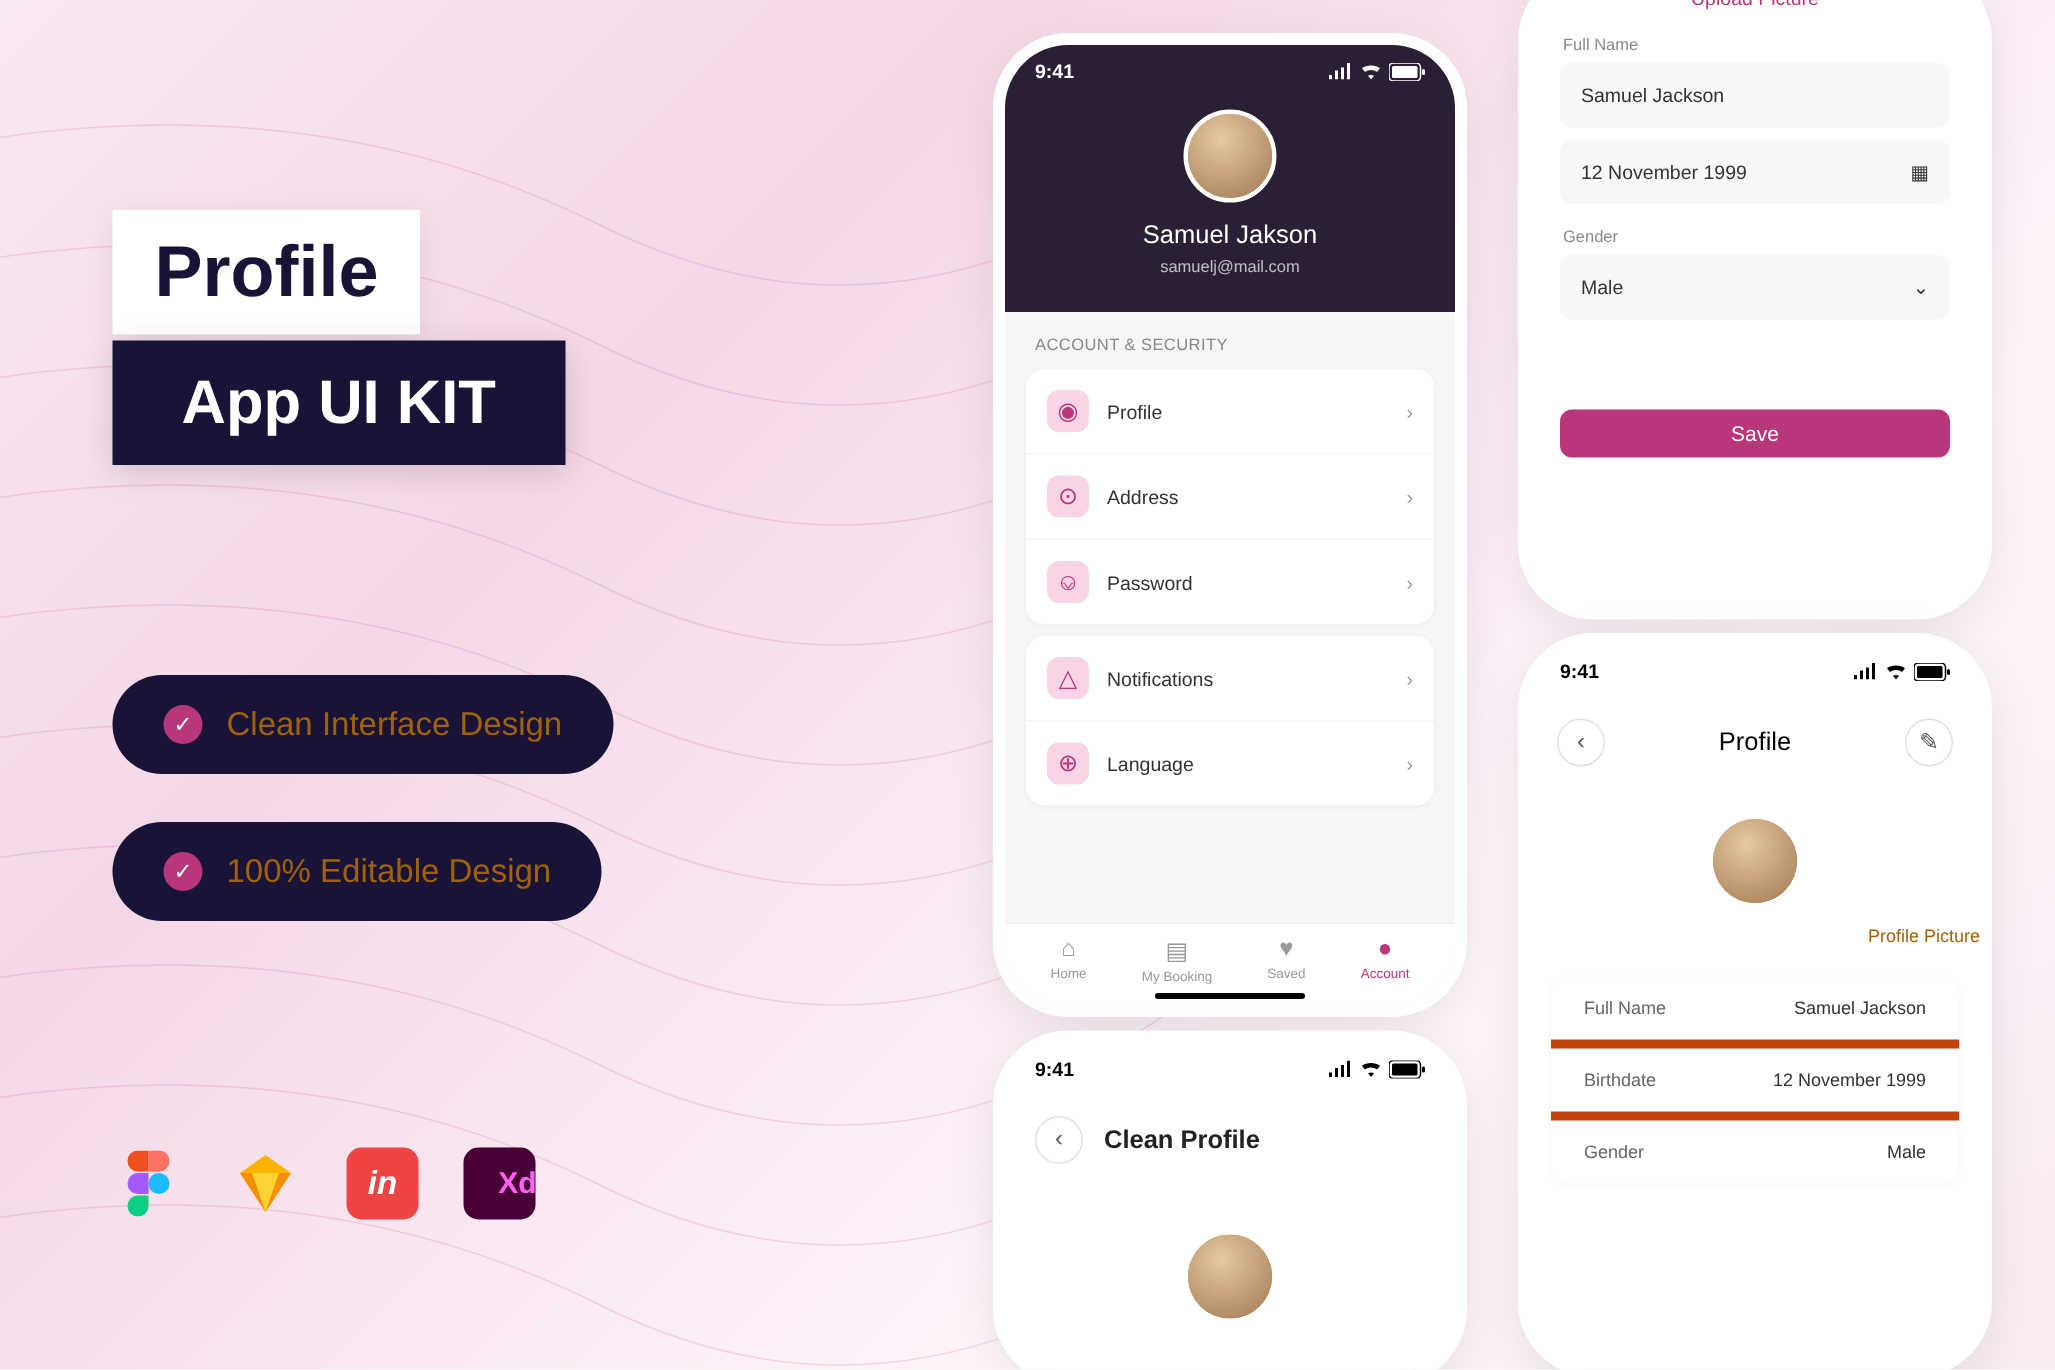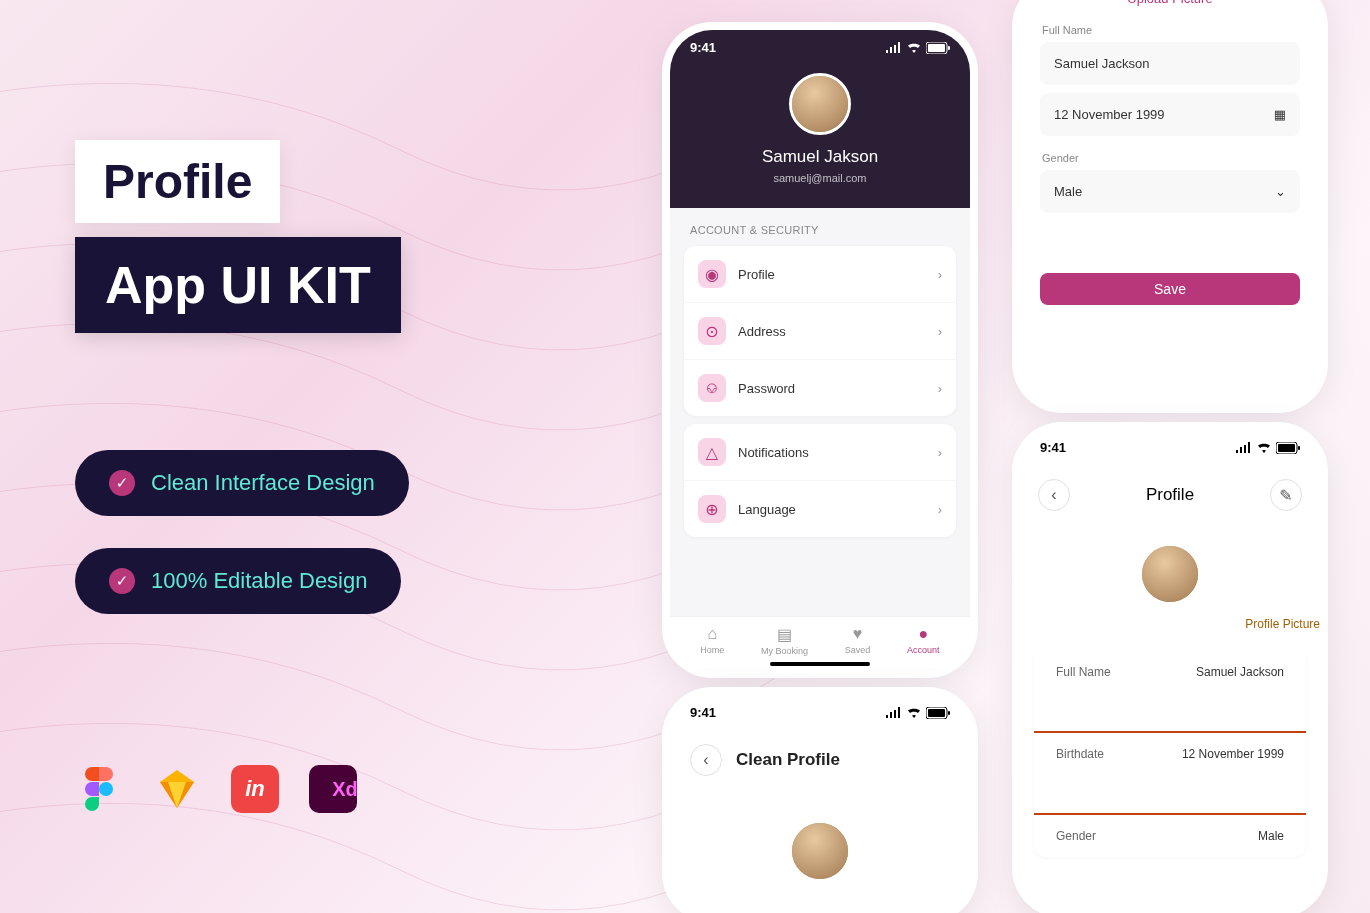--- a/index.html
+++ b/index.html
@@ -2,26 +2,26 @@
 <html><head>
 <meta charset="utf-8">
 <style>
 * { margin: 0; padding: 0; box-sizing: border-box; font-family: -apple-system, BlinkMacSystemFont, 'Segoe UI', sans-serif; }
 body { width: 1370px; height: 913px; background: linear-gradient(135deg, #f8e8f0 0%, #f5d8e8 30%, #fdf5fa 70%, #f8ebf2 100%); position: relative; overflow: hidden; }
 
 .topo-lines { position: absolute; inset: 0; opacity: 0.15; pointer-events: none; }
 
 .promo { position: absolute; left: 75px; top: 140px; }
 .promo-title1 { background: #fff; padding: 14px 28px; font-size: 48px; font-weight: 700; color: #1a1338; display: inline-block; box-shadow: 0 4px 20px rgba(0,0,0,0.08); }
-.promo-title2 { background: #1a1338; padding: 18px 30px; font-size: 52px; font-weight: 600; color: #fff; display: inline-block; margin-top: 14px; box-shadow: 0 4px 20px rgba(0,0,0,0.15); }
+.promo-title2 { background: #1a1338; padding: 18px 46px; font-size: 41px; font-weight: 600; color: #fff; display: inline-block; margin-top: 4px; box-shadow: 0 4px 20px rgba(0,0,0,0.15); }
 
 .pills { position: absolute; left: 75px; top: 450px; }
 .pill { background: #1a1338; border-radius: 40px; padding: 20px 34px; display: flex; align-items: center; gap: 16px; margin-bottom: 32px; width: fit-content; }
 .pill .check { width: 26px; height: 26px; border-radius: 50%; background: #b8367a; display: flex; align-items: center; justify-content: center; color: #fff; font-size: 15px; }
-.pill .txt { color: #5eead4; font-size: 22px; font-weight: 400; }
+.pill .txt { color: #a16207; font-size: 22px; font-weight: 400; }
 
 .tool-icons { position: absolute; left: 75px; bottom: 100px; display: flex; gap: 30px; align-items: center; }
 .tool { width: 48px; height: 48px; border-radius: 10px; display: flex; align-items: center; justify-content: center; }
 
 .phone { position: absolute; background: #fff; border-radius: 42px; box-shadow: 0 0 0 8px #fff, 0 8px 40px rgba(0,0,0,0.12); overflow: hidden; }
 .phone1 { left: 670px; top: 30px; width: 300px; height: 640px; }
 .phone2 { left: 670px; top: 695px; width: 300px; height: 220px; }
 .phone3 { left: 1020px; top: -15px; width: 300px; height: 420px; }
 .phone4 { left: 1020px; top: 430px; width: 300px; height: 480px; }
 
@@ -56,21 +56,21 @@
 .upload-link { color: #b8367a; font-size: 13px; text-align: center; font-weight: 500; padding: 6px 0 10px; }
 .fld-label { font-size: 11px; color: #888; padding: 8px 22px 6px; }
 .fld-input { background: #f8f8f8; margin: 0 20px 8px; border-radius: 8px; padding: 14px 14px; font-size: 13px; color: #333; display: flex; justify-content: space-between; align-items: center; }
 .save-btn { background: #b8367a; color: #fff; margin: 60px 20px 20px; padding: 8px; text-align: center; border-radius: 8px; font-size: 14px; font-weight: 500; }
 
 .p4-header { display: flex; align-items: center; justify-content: space-between; padding: 14px 18px; }
 .p4-title { font-size: 17px; font-weight: 500; }
 .edit-btn { width: 32px; height: 32px; border-radius: 50%; border: 1px solid #e0e0e0; display: flex; align-items: center; justify-content: center; color: #555; }
 .pic-label { text-align: right; font-size: 12px; color: #a16207; margin-top: 8px; }
 .detail-row { display: flex; justify-content: space-between; padding: 14px 22px; font-size: 12px; }
-.detail-row + .detail-row { border-top: 2px solid #c2410c; margin-top: 38px; }
+.detail-row + .detail-row { border-top: 6px solid #c2410c; }
 .dr-k { color: #666; }
 .dr-v { color: #333; font-weight: 500; }
 .p4-card { background: #fff; margin: 20px 14px; border-radius: 12px; box-shadow: 0 1px 4px rgba(0,0,0,0.04); }
 
 .phone1-body { background: #f6f6f8; height: 100%; position: relative; }
 </style>
 </head>
 <body>
 
 <svg class="topo-lines" viewBox="0 0 1370 913" preserveAspectRatio="none">

